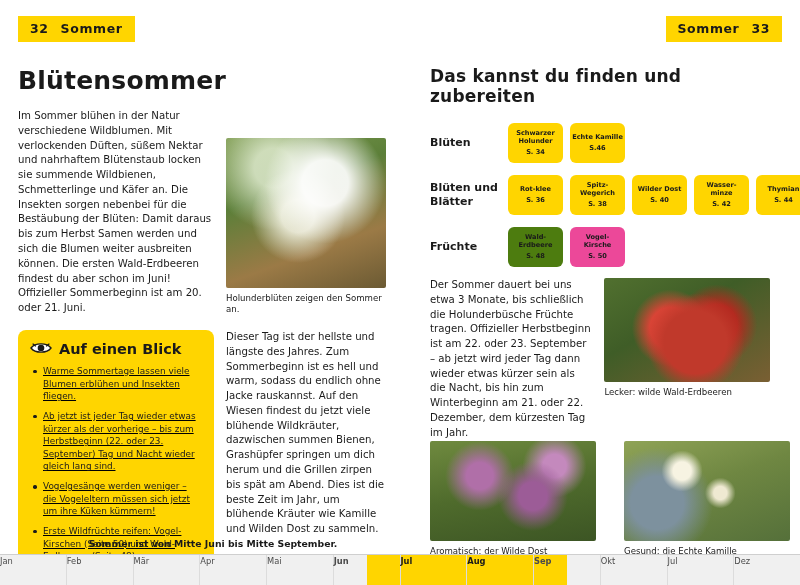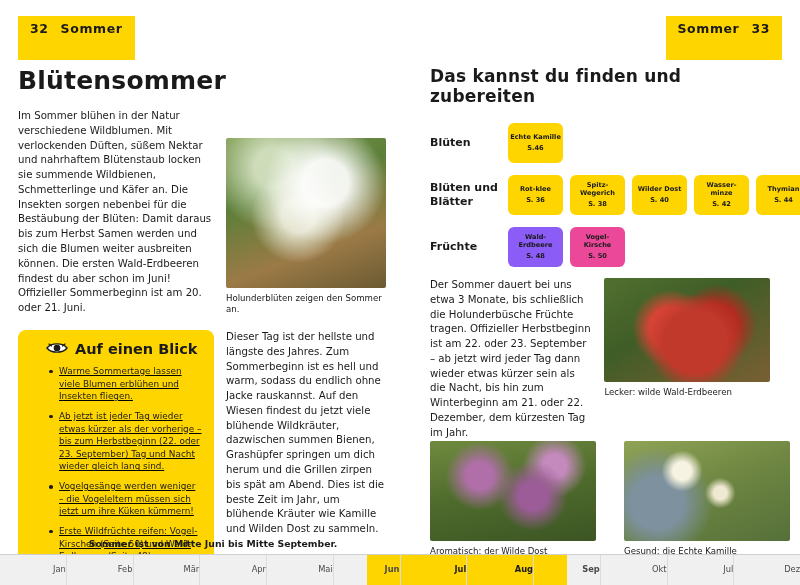--- a/index.html
+++ b/index.html
@@ -21,21 +21,21 @@
   }
   
   .page-tab {
     position: absolute;
     top: 16px;
     background: #ffd500;
     color: #1a1a1a;
     font-weight: bold;
     font-size: 12.5px;
     letter-spacing: 0.6px;
-    padding: 6px 12px 24px 12px;
+    padding: 6px 12px 6px 12px;
     display: flex;
     align-items: center;
     gap: 12px;
     height: 14px;
     line-height: 14px;
   }
   .page-tab.left { left: 18px; }
   .page-tab.right { right: 18px; }
   .page-tab .num { font-weight: bold; }
   .page-tab .label { font-weight: bold; }
@@ -132,21 +132,21 @@
   
   .blick-row {
     display: flex;
     gap: 12px;
     margin-top: 14px;
   }
   .blick-box {
     width: 196px;
     background: #ffd500;
     border-radius: 8px;
-    padding: 10px 12px 12px 28px;
+    padding: 10px 12px 12px 12px;
     box-sizing: border-box;
   }
   .blick-head {
     display: flex;
     align-items: center;
     gap: 7px;
     margin-bottom: 6px;
   }
   .blick-head .hl {
     font-size: 14.5px;
@@ -201,22 +201,22 @@
     bottom: 0;
     width: 800px;
     height: 30px;
     display: flex;
     border-top: 1px solid #cfcfcf;
   }
   .months .m {
     flex: 1 1 0;
     font-size: 8.3px;
     color: #4a4a4a;
-    text-align: right;
-    padding-top: 9px;
+    text-align: left;
+    padding-top: 1px;
     box-sizing: border-box;
     border-right: 1px solid #dcdcdc;
     background: #f0f0f0;
     position: relative;
   }
   .months .m:last-child { border-right: none; }
   .months .m.on {
     background: #ffd500;
     color: #1a1a1a;
     font-weight: bold;
@@ -363,20 +363,24 @@
   <div class="right-page">
 
     <h2 class="subtitle">Das kannst du finden und zubereiten</h2>
 
     <div class="find-table">
 
       <div class="find-row">
         <div class="find-label">Blüten</div>
         <div class="chips">
           <div class="chip" style="background:#ffd500">
+            <span class="cn">Schwarzer Holunder</span>
+            <span class="cp">S. 34</span>
+          </div>
+          <div class="chip" style="background:#ffd500">
             <span class="cn">Echte Kamille</span>
             <span class="cp">S.46</span>
           </div>
         </div>
       </div>
 
       <div class="find-row">
         <div class="find-label">Blüten und Blätter</div>
         <div class="chips">
           <div class="chip" style="background:#ffd500">
@@ -398,21 +402,21 @@
           <div class="chip" style="background:#ffd500">
             <span class="cn">Thymian</span>
             <span class="cp">S. 44</span>
           </div>
         </div>
       </div>
 
       <div class="find-row">
         <div class="find-label">Früchte</div>
         <div class="chips">
-          <div class="chip" style="background:#8b5cf6">
+          <div class="chip" style="background:#4d7c0f">
             <span class="cn">Wald-Erdbeere</span>
             <span class="cp">S. 48</span>
           </div>
           <div class="chip" style="background:#ec4899">
             <span class="cn">Vogel-Kirsche</span>
             <span class="cp">S. 50</span>
           </div>
         </div>
       </div>
 

